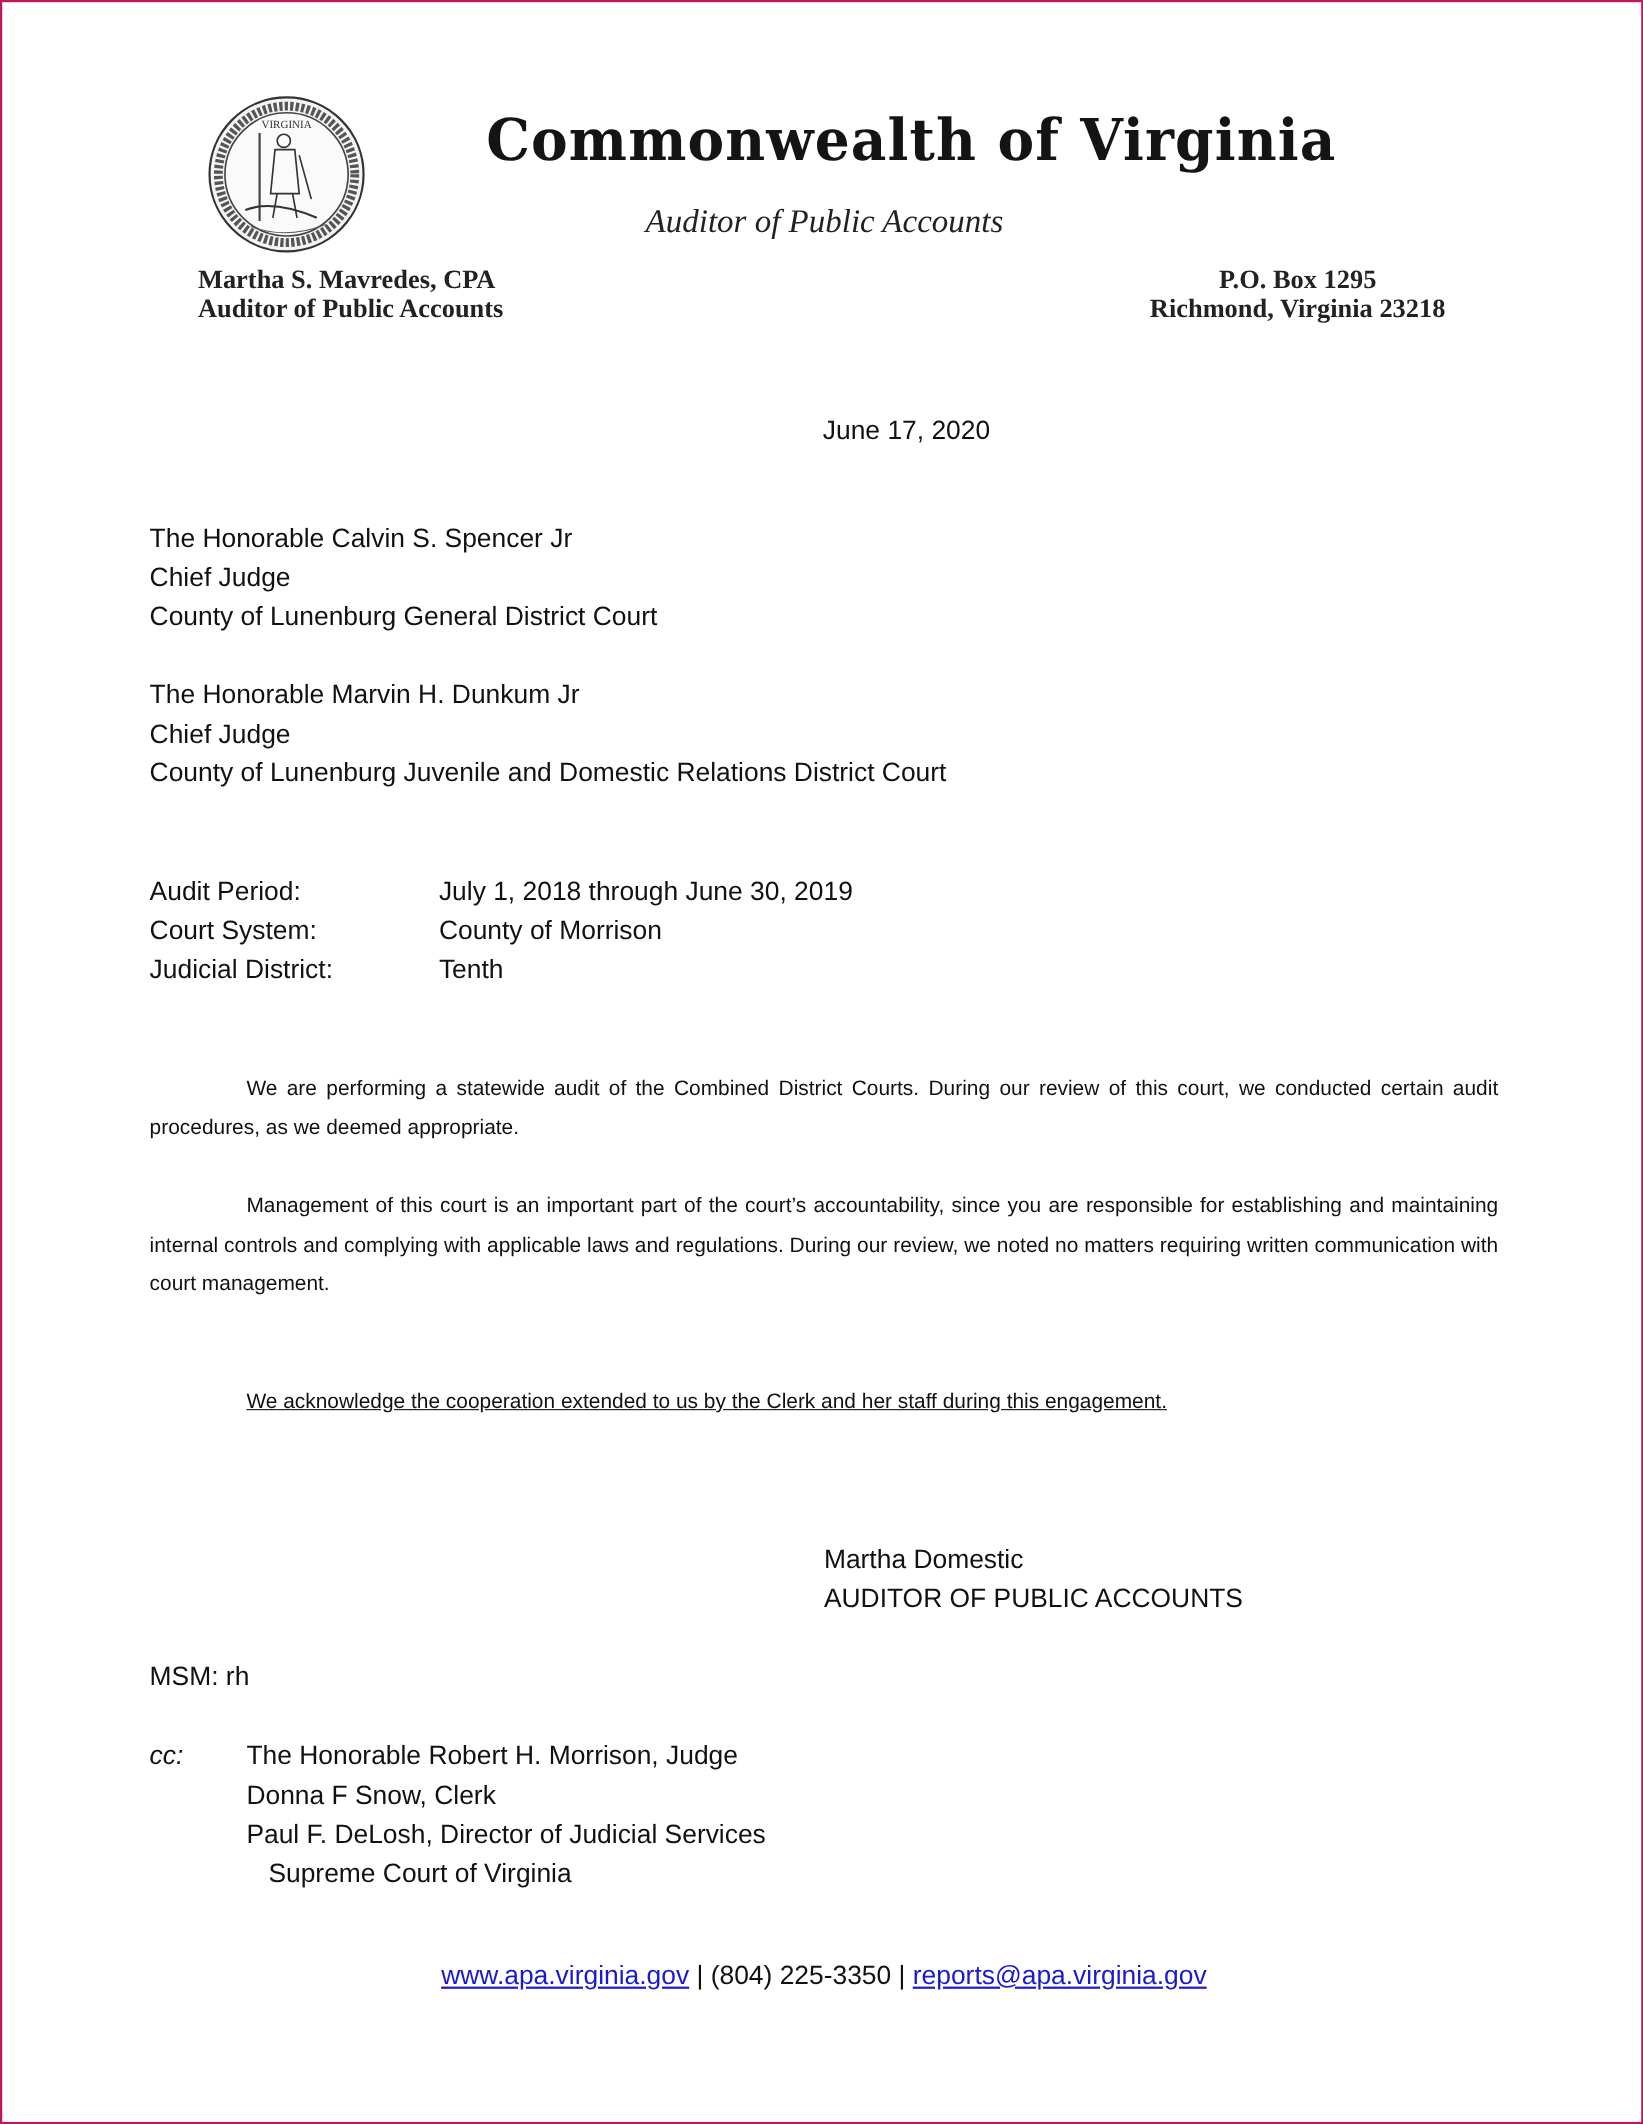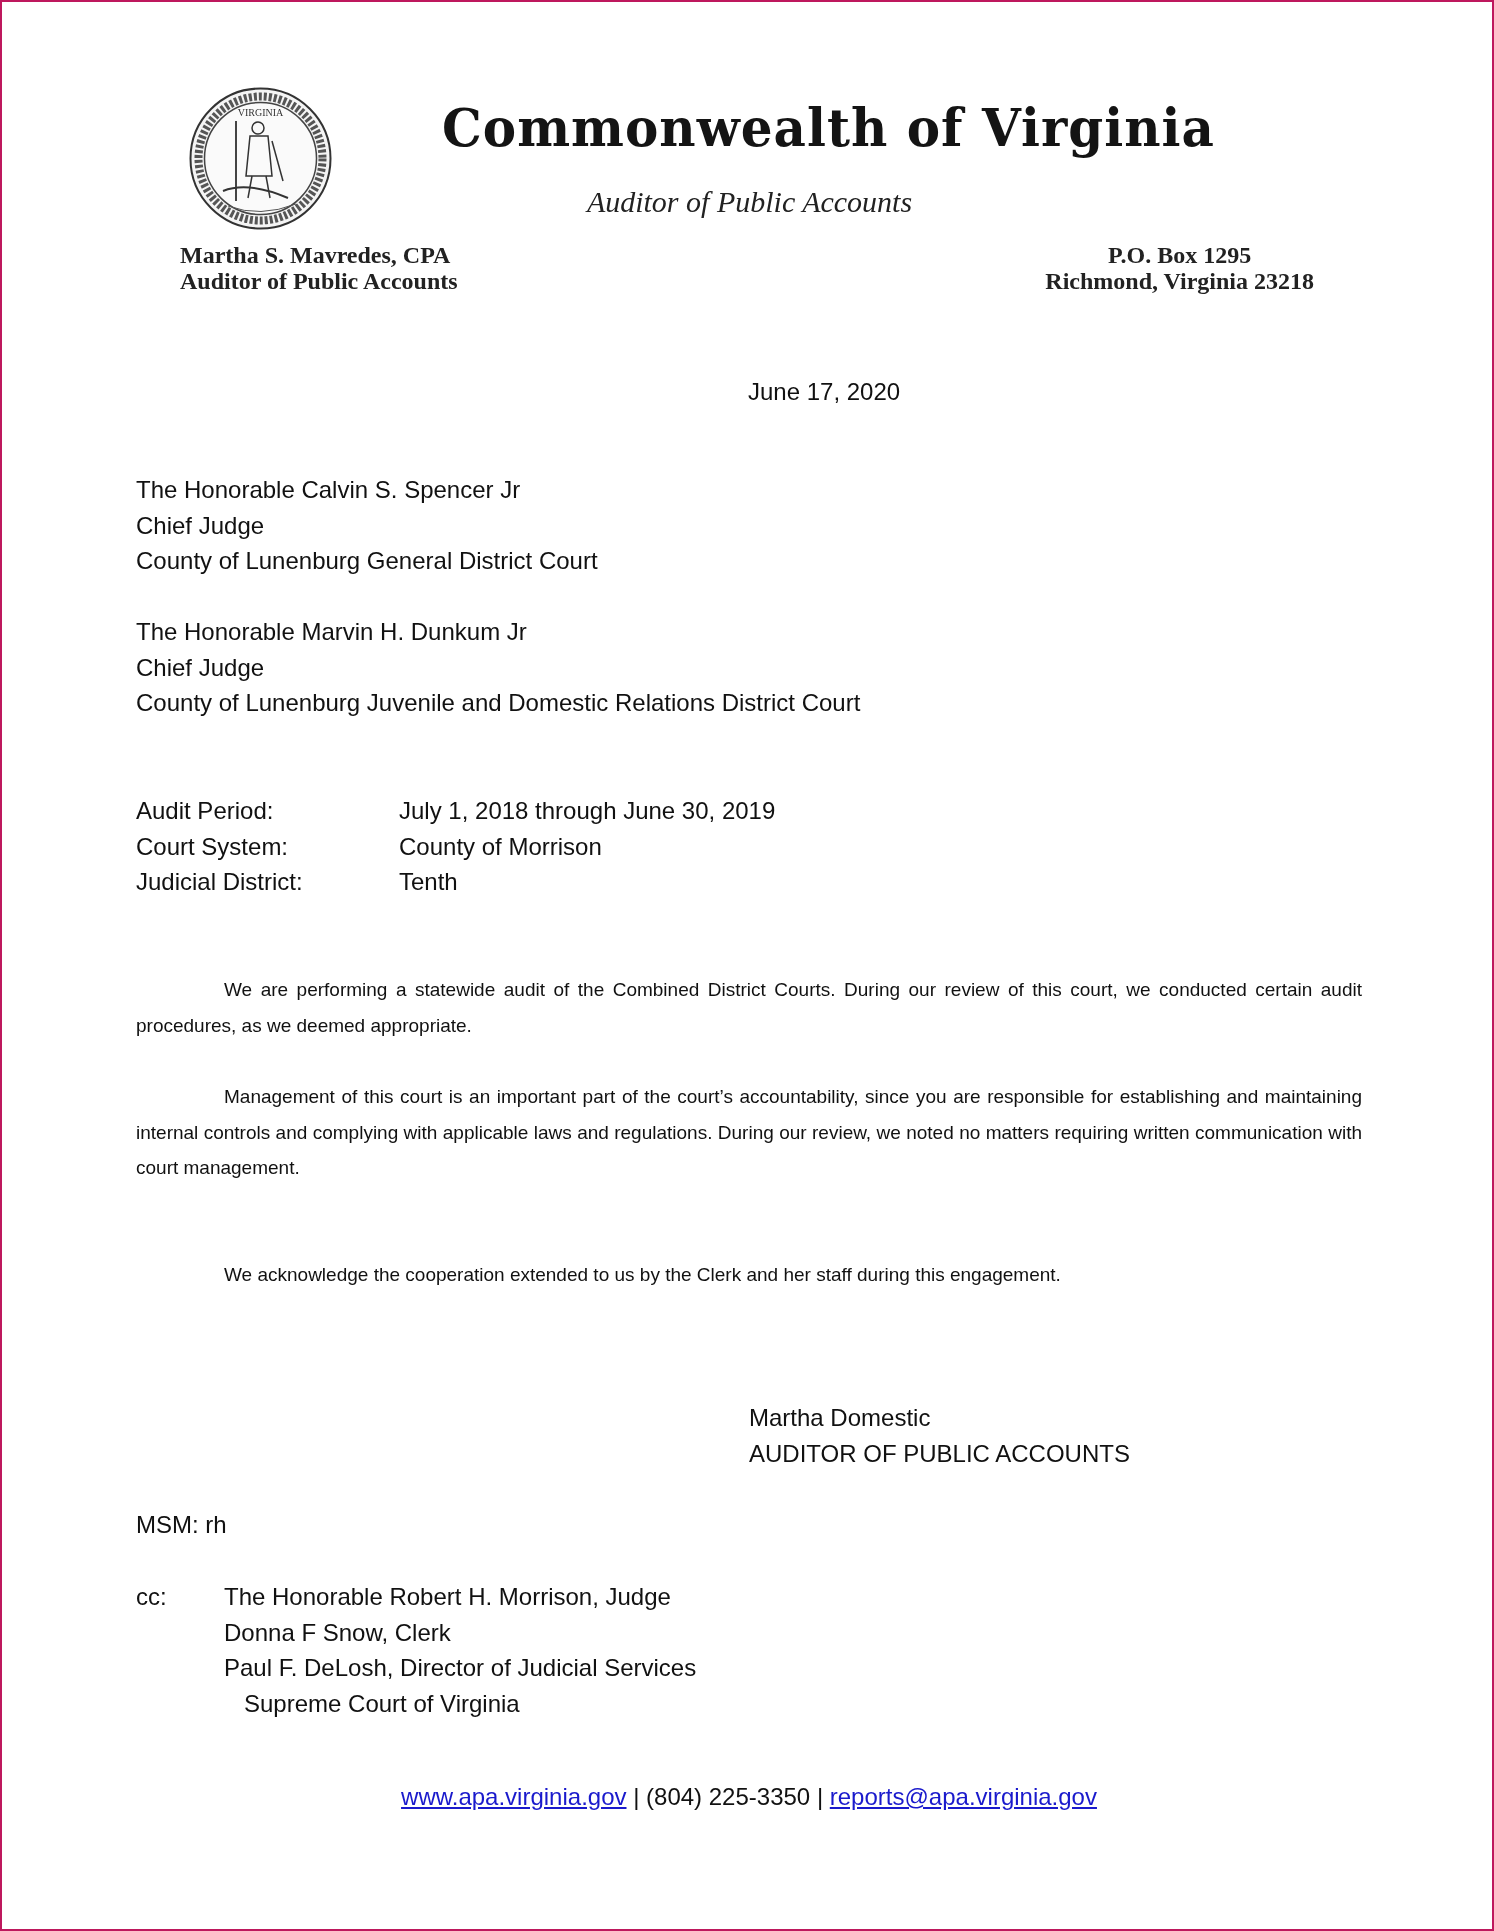--- a/index.html
+++ b/index.html
@@ -29,21 +29,21 @@
   .date { left: 746px; top: 372px; }
   .recip { left: 134px; }
   .para {
     position: absolute; left: 134px; width: 1226px; text-align: justify;
     font-size: 19px; line-height: 35.5px; white-space: normal;
   }
   .para .indent { display: inline-block; width: 88px; }
   .meta-row { position: absolute; left: 134px; font-size: 24px; line-height: 35.5px; }
   .meta-row .lbl { display: inline-block; width: 263px; }
   .sig { left: 747px; }
-  .cc-label { left: 134px; }
+  .cc-label { left: 134px; font-style: italic; }
   .cc-item { left: 222px; }
   .footer { left: 0; width: 1494px; top: 1777px; text-align: center; font-size: 24px; }
   .footer a { color: #1a1acc; text-decoration: underline; }
 </style>
 </head>
 <body>
 
 <div class="frame">
 
   <svg class="seal" viewBox="0 0 145 145">
@@ -91,21 +91,21 @@
   </div>
   <div class="meta-row" style="top:827px;">
     <span class="lbl">Court System:</span><span>County of Morrison</span>
   </div>
   <div class="meta-row" style="top:862px;">
     <span class="lbl">Judicial District:</span><span>Tenth</span>
   </div>
 
   <div class="para" style="top:970px;"><span class="indent"></span><span>We are performing a statewide audit of the Combined District Courts.  During our review of this court, we conducted certain audit procedures, as we deemed appropriate.</span></div>
   <div class="para" style="top:1077px;"><span class="indent"></span><span>Management of this court is an important part of the court’s accountability, since you are responsible for establishing and maintaining internal controls and complying with applicable laws and regulations.  During our review, we noted no matters requiring written communication with court management.</span></div>
-  <div class="para" style="top:1255px;"><span class="indent"></span><span>We acknowledge the cooperation extended to us by the Clerk and her staff during this engagement.</span></div>
+  <div class="para" style="top:1255px;text-decoration:underline;"><span class="indent"></span><span>We acknowledge the cooperation extended to us by the Clerk and her staff during this engagement.</span></div>
 
   <div class="abs body-text sig" style="top:1398px;">
     <div>Martha Domestic</div>
     <div>AUDITOR OF PUBLIC ACCOUNTS</div>
   </div>
 
   <div class="abs body-text" style="left:134px; top:1505px;">MSM: rh</div>
 
   <div class="abs body-text cc-label" style="top:1577px;">cc:</div>
   <div class="abs body-text cc-item" style="top:1577px;">

